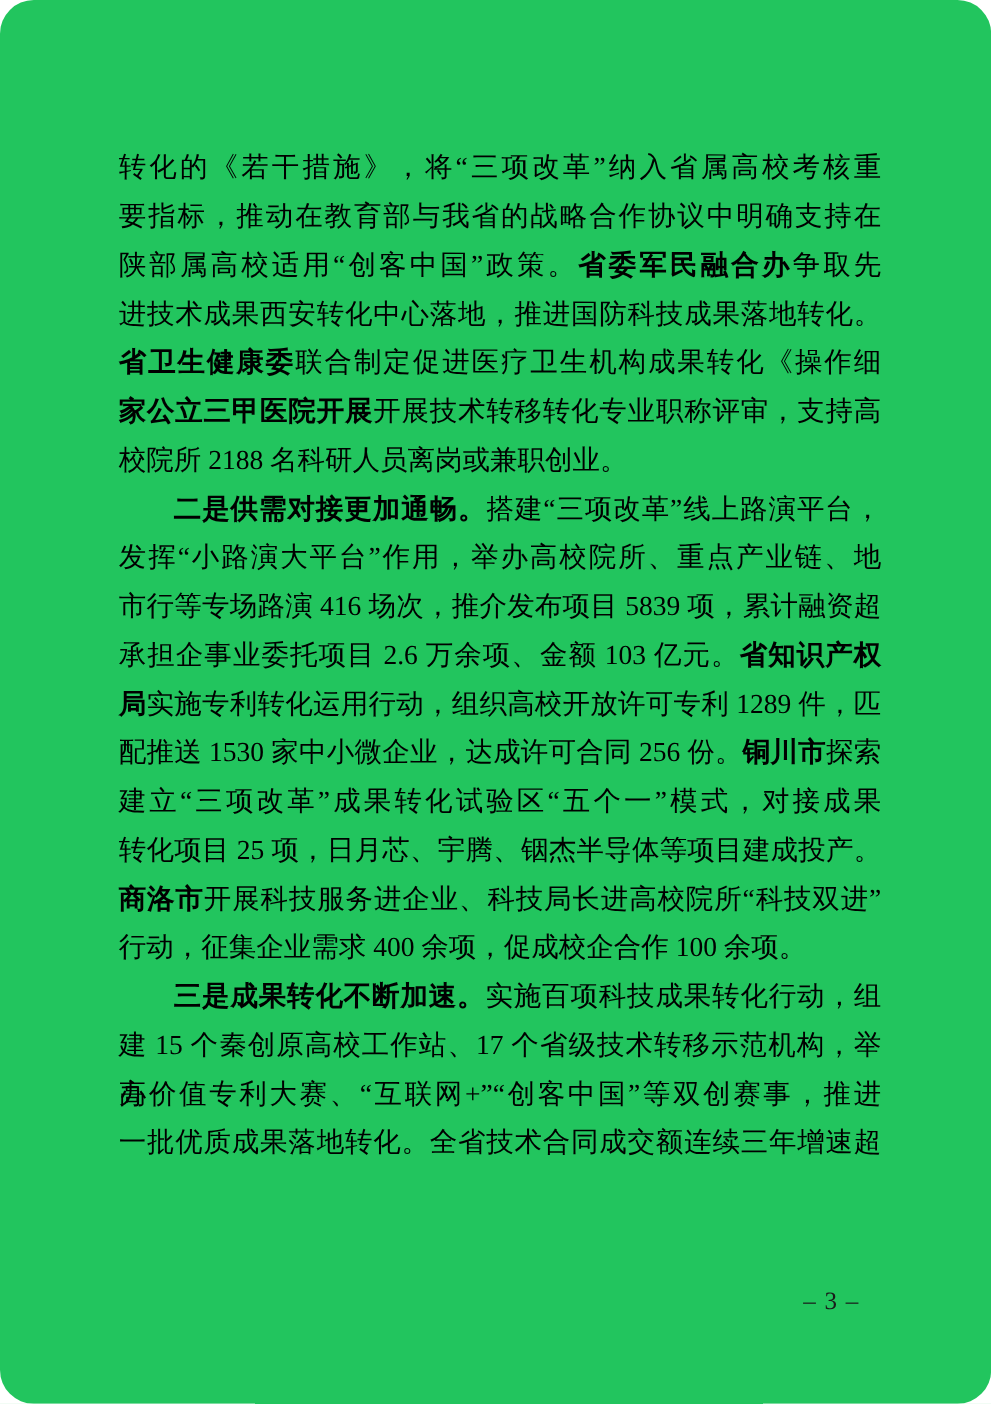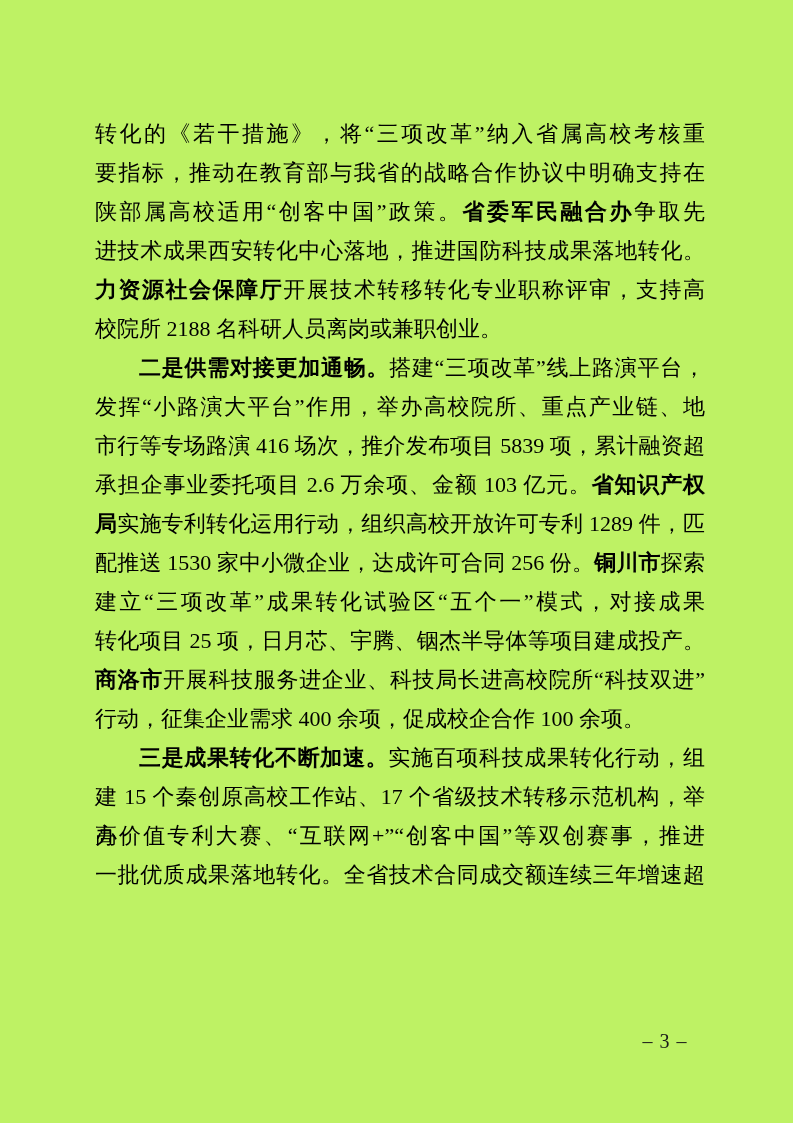--- a/index.html
+++ b/index.html
@@ -4,24 +4,25 @@
 <style>
   html, body {
     margin: 0;
     padding: 0;
     background: #ffffff;
   }
   .page {
     position: relative;
     width: 793px;
     height: 1123px;
-    background: #bef264;
+    background: #22c55e;
     overflow: hidden;
     font-family: "Liberation Serif", "DejaVu Serif", serif;
     color: #000000;
+    border-radius: 27px;
   }
   .content {
     position: absolute;
     left: 95px;
     top: 114px;
     width: 610px;
     font-size: 22px;
     line-height: 39px;
   }
   .line {
@@ -51,21 +52,22 @@
 </style>
 </head>
 <body>
 
 <div class="page">
   <div class="content" id="doc-text">
       <div class="line j"><span>转化的《若干措施》，将“三项改革”纳入省属高校考核重</span></div>
       <div class="line j"><span>要指标，推动在教育部与我省的战略合作协议中明确支持在</span></div>
       <div class="line j"><span>陕部属高校适用“创客中国”政策。</span><span class="b">省委军民融合办</span><span>争取先</span></div>
       <div class="line j"><span>进技术成果西安转化中心落地，推进国防科技成果落地转化。</span></div>
-      <div class="line j"><span class="b">力资源社会保障厅</span><span>开展技术转移转化专业职称评审，支持高</span></div>
+      <div class="line j"><span class="b">省卫生健康委</span><span>联合制定促进医疗卫生机构成果转化《操作细</span></div>
+      <div class="line j"><span class="b">家公立三甲医院开展</span><span>开展技术转移转化专业职称评审，支持高</span></div>
       <div class="line"><span>校院所 2188 名科研人员离岗或兼职创业。</span></div>
       <div class="line j indent"><span class="b">二是供需对接更加通畅。</span><span>搭建“三项改革”线上路演平台，</span></div>
       <div class="line j"><span>发挥“小路演大平台”作用，举办高校院所、重点产业链、地</span></div>
       <div class="line j"><span>市行等专场路演 416 场次，推介发布项目 5839 项，累计融资超</span></div>
       <div class="line j"><span>承担企事业委托项目 2.6 万余项、金额 103 亿元。</span><span class="b">省知识产权</span></div>
       <div class="line j"><span class="b">局</span><span>实施专利转化运用行动，组织高校开放许可专利 1289 件，匹</span></div>
       <div class="line j"><span>配推送 1530 家中小微企业，达成许可合同 256 份。</span><span class="b">铜川市</span><span>探索</span></div>
       <div class="line j"><span>建立“三项改革”成果转化试验区“五个一”模式，对接成果</span></div>
       <div class="line j"><span>转化项目 25 项，日月芯、宇腾、铟杰半导体等项目建成投产。</span></div>
       <div class="line j"><span class="b">商洛市</span><span>开展科技服务进企业、科技局长进高校院所“科技双进”</span></div>

